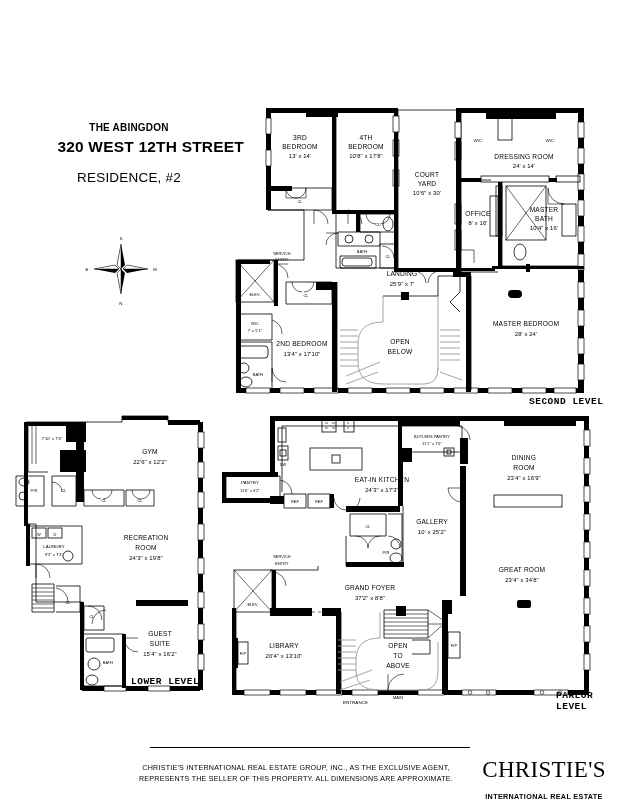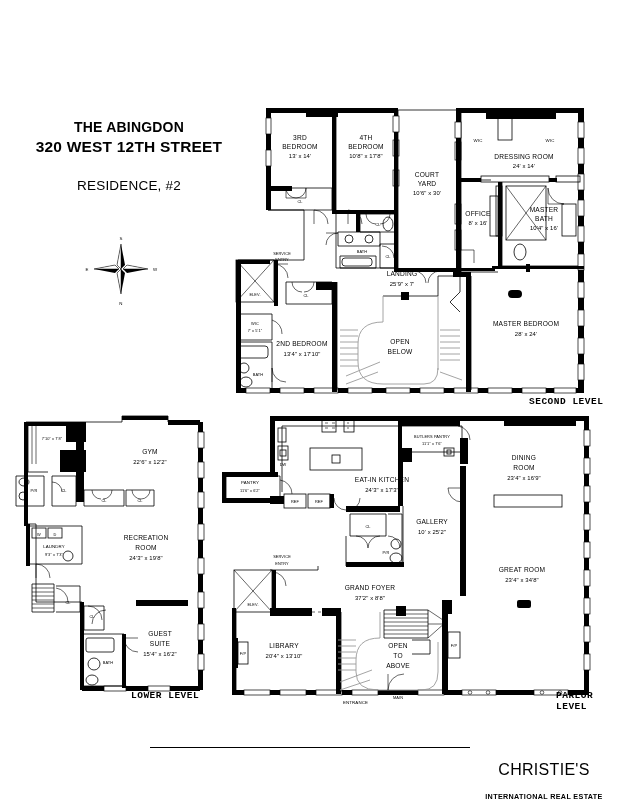--- a/index.html
+++ b/index.html
@@ -6,45 +6,45 @@
   html,body{margin:0;padding:0;background:#ffffff;}
   body{
     width:618px;height:800px;position:relative;overflow:hidden;
     font-family:"Liberation Sans","DejaVu Sans",sans-serif;
     color:#000;
   }
   #sheet{position:absolute;inset:0;}
 
   
   .title-block{position:absolute;left:14px;top:118px;width:230px;text-align:center;}
-  .t-line1{font-size:14px;font-weight:bold;letter-spacing:.2px;line-height:19px;}
-  .t-line2{font-size:15.5px;font-weight:bold;letter-spacing:.2px;line-height:19px;}
-  .t-line3{font-size:13.5px;font-weight:normal;letter-spacing:.2px;line-height:20px;margin-top:20px;}
+  .t-line1{font-size:10px;font-weight:bold;letter-spacing:.2px;line-height:19px;}
+  .t-line2{font-size:15.5px;font-weight:bold;letter-spacing:.2px;line-height:19px;text-align:right;}
+  .t-line3{font-size:13.5px;font-weight:normal;letter-spacing:.2px;line-height:20px;margin-top:12px;}
 
   
   .compass{position:absolute;left:78px;top:228px;width:86px;height:82px;}
 
   
   .plan{position:absolute;}
   #plan-second{left:228px;top:100px;width:384px;height:310px;}
   #plan-lower{left:8px;top:412px;width:205px;height:292px;}
   #plan-parlor{left:222px;top:410px;width:392px;height:294px;}
 
   
   .level-label{position:absolute;font-size:9.5px;font-weight:bold;letter-spacing:.5px;font-family:Liberation Mono, monospace;}
   #lvl-second{left:529px;top:396px;}
-  #lvl-lower{left:131px;top:690px;}
+  #lvl-lower{left:131px;top:676px;}
   #lvl-parlor{left:556px;top:690px;}
 
   
   .footer-rule{position:absolute;left:150px;top:747px;width:320px;height:1px;background:#000;}
   .footer-text{position:absolute;left:126px;top:763px;width:340px;text-align:center;
                font-size:7.1px;line-height:10.5px;letter-spacing:.25px;}
   .brand{position:absolute;left:478px;top:760px;width:132px;text-align:center;}
-  .brand-name{font-family:Liberation Sans, sans-serif;font-size:16px;letter-spacing:.3px;line-height:20px;}
+  .brand-name{font-family:Liberation Serif, serif;font-size:23px;letter-spacing:.3px;line-height:20px;}
   .brand-sub{font-size:7.2px;font-weight:bold;letter-spacing:.35px;line-height:10px;margin-top:12px;}
 
   
   svg text{font-family:"Liberation Sans","DejaVu Sans",sans-serif;fill:#000;}
   .rm{font-size:6.6px;text-anchor:middle;letter-spacing:.2px;}
   .dim{font-size:5.9px;text-anchor:middle;letter-spacing:.1px;}
   .sm{font-size:4.4px;text-anchor:middle;letter-spacing:.1px;}
   .xs{font-size:3.9px;text-anchor:middle;letter-spacing:.1px;}
   .wallfill{fill:#000;}
   .thin{fill:none;stroke:#000;stroke-width:.8;}
@@ -531,18 +531,22 @@
     <text class="xs" x="176" y="289">MAIN</text>
   </svg>
 
   <div style="position:absolute;left:343px;top:700px;font-size:4.4px;letter-spacing:.1px;">ENTRANCE</div>
 
   <div class="level-label" id="lvl-second">SECOND LEVEL</div>
   <div class="level-label" id="lvl-lower">LOWER LEVEL</div>
   <div class="level-label" id="lvl-parlor">PARLOR LEVEL</div>
 
   <div class="footer-rule"></div>
+  <div class="footer-text">
+    <div>CHRISTIE'S INTERNATIONAL REAL ESTATE GROUP, INC., AS THE EXCLUSIVE AGENT,</div>
+    <div>REPRESENTS THE SELLER OF THIS PROPERTY. ALL DIMENSIONS ARE APPROXIMATE.</div>
+  </div>
   <div class="brand">
     <div class="brand-name">CHRISTIE'S</div>
     <div class="brand-sub">INTERNATIONAL REAL ESTATE</div>
   </div>
 
 </div>
 
 </body></html>

